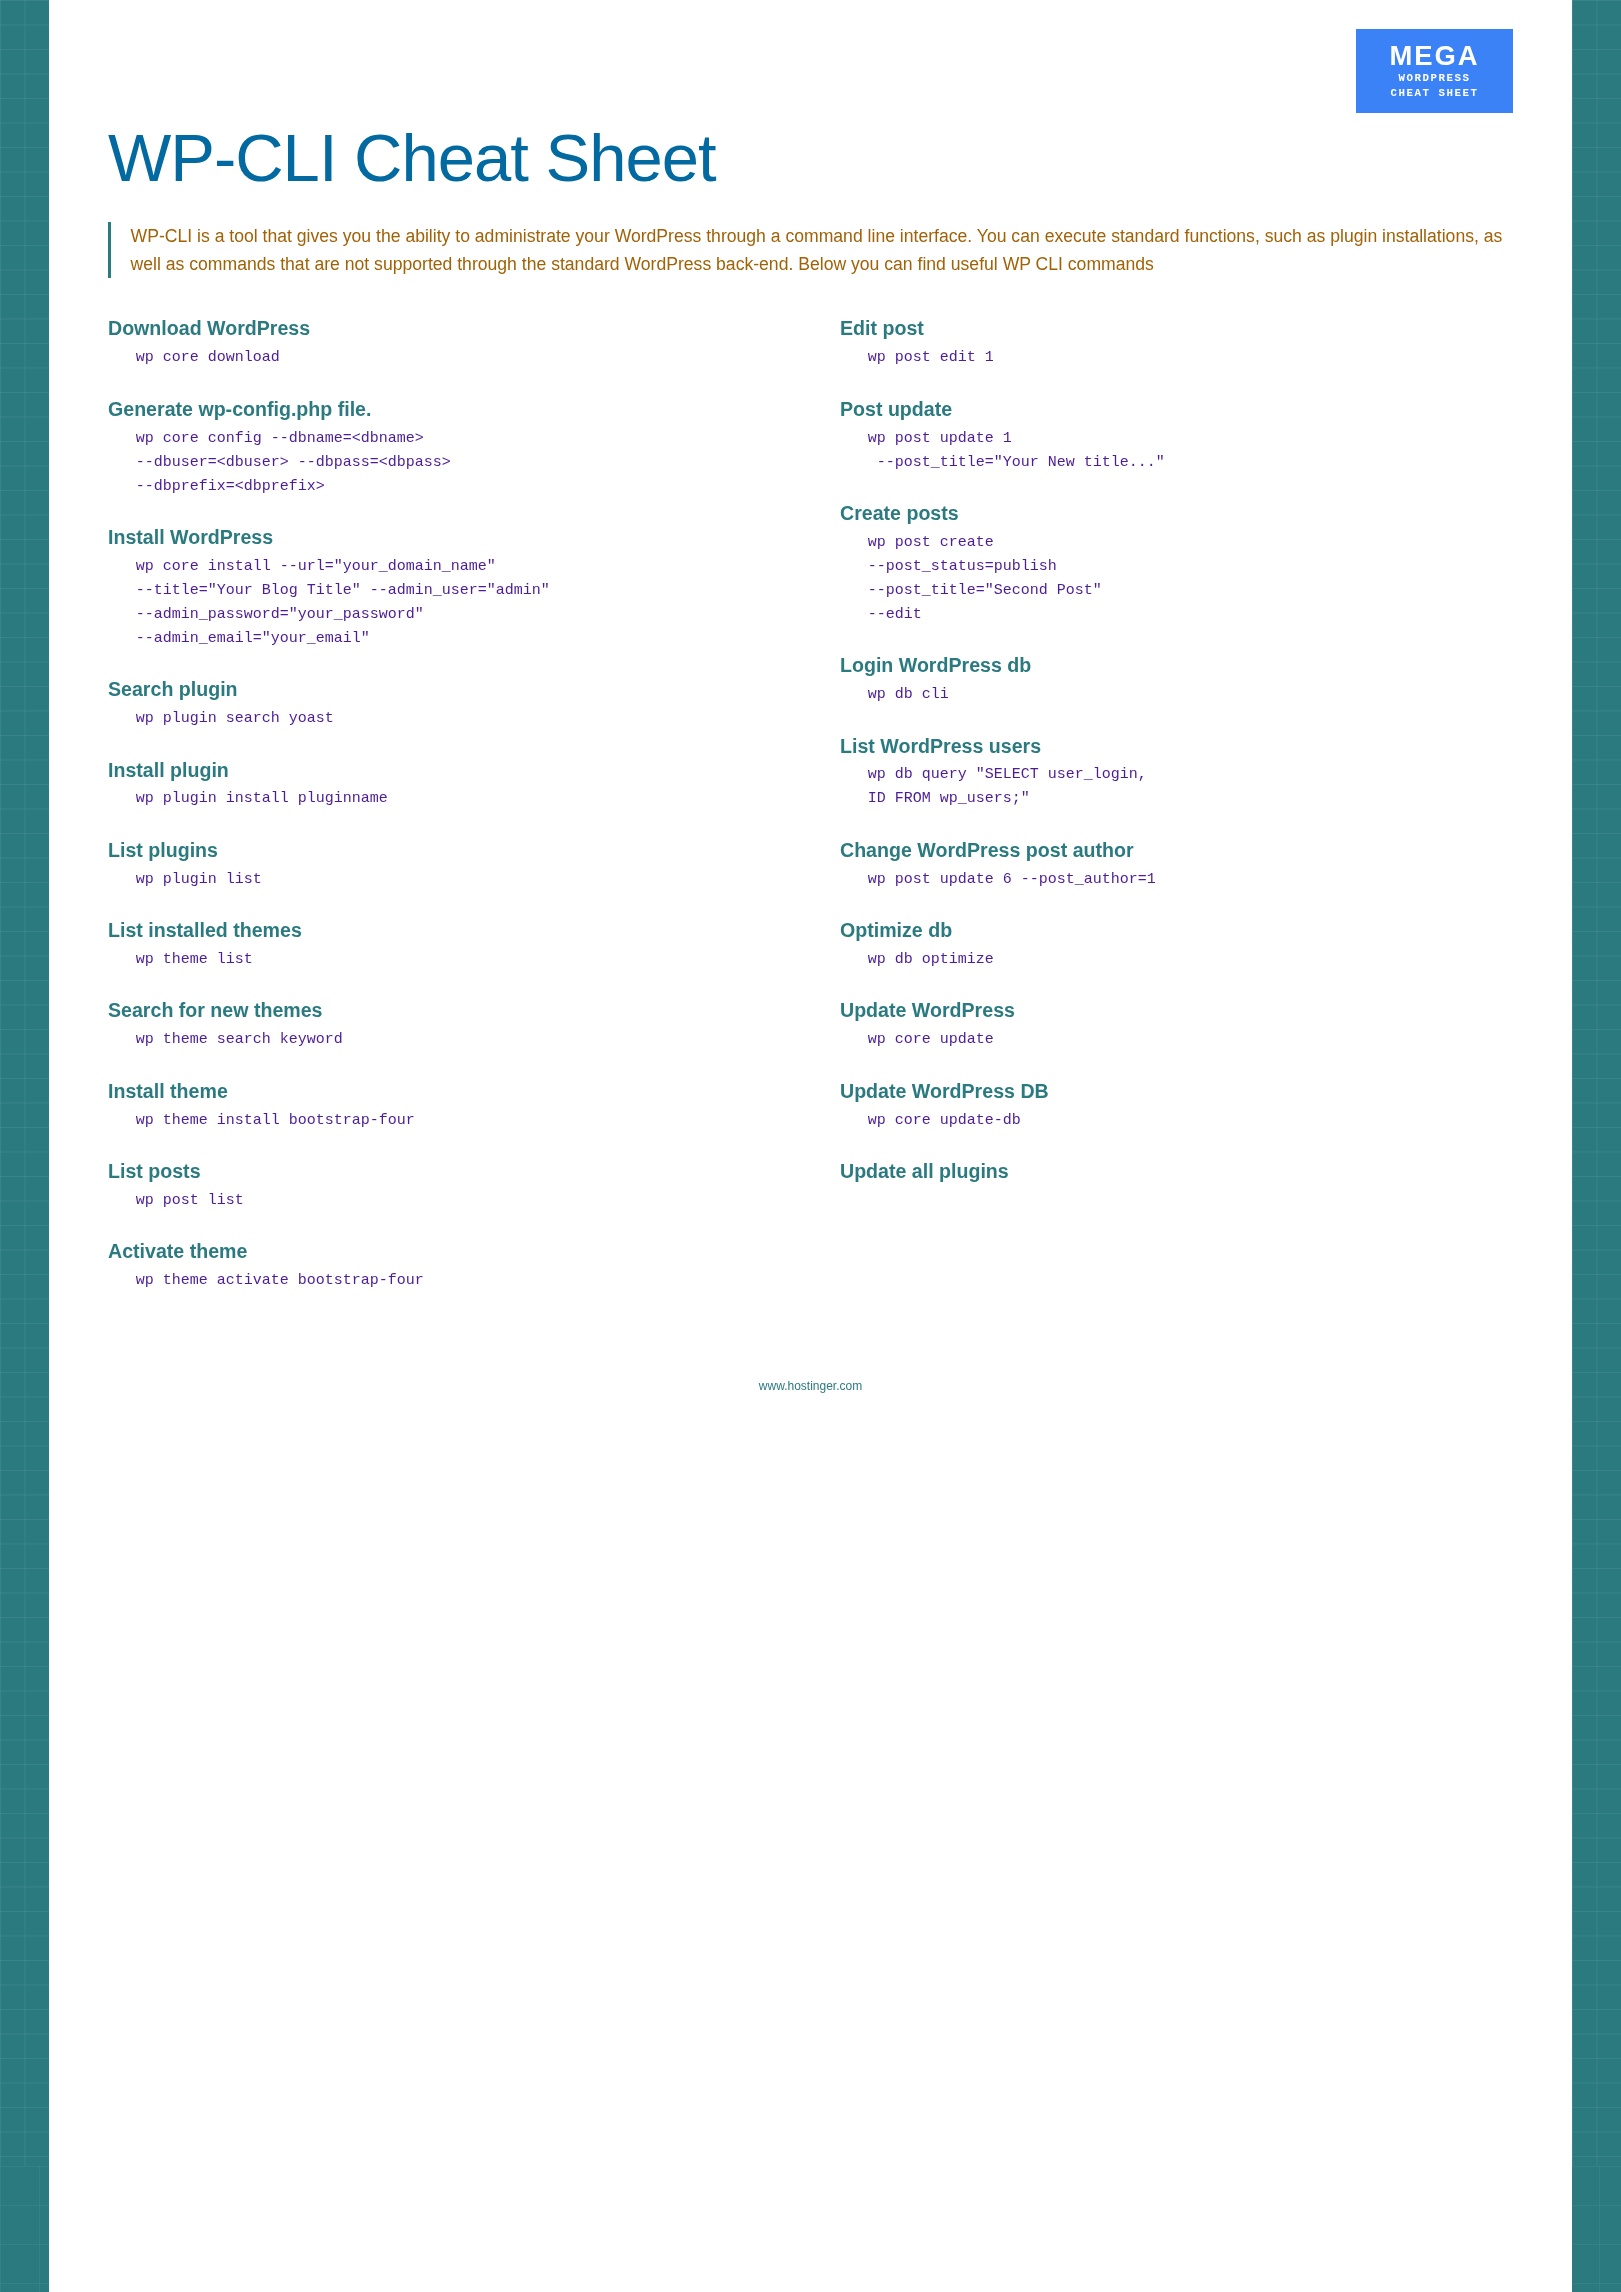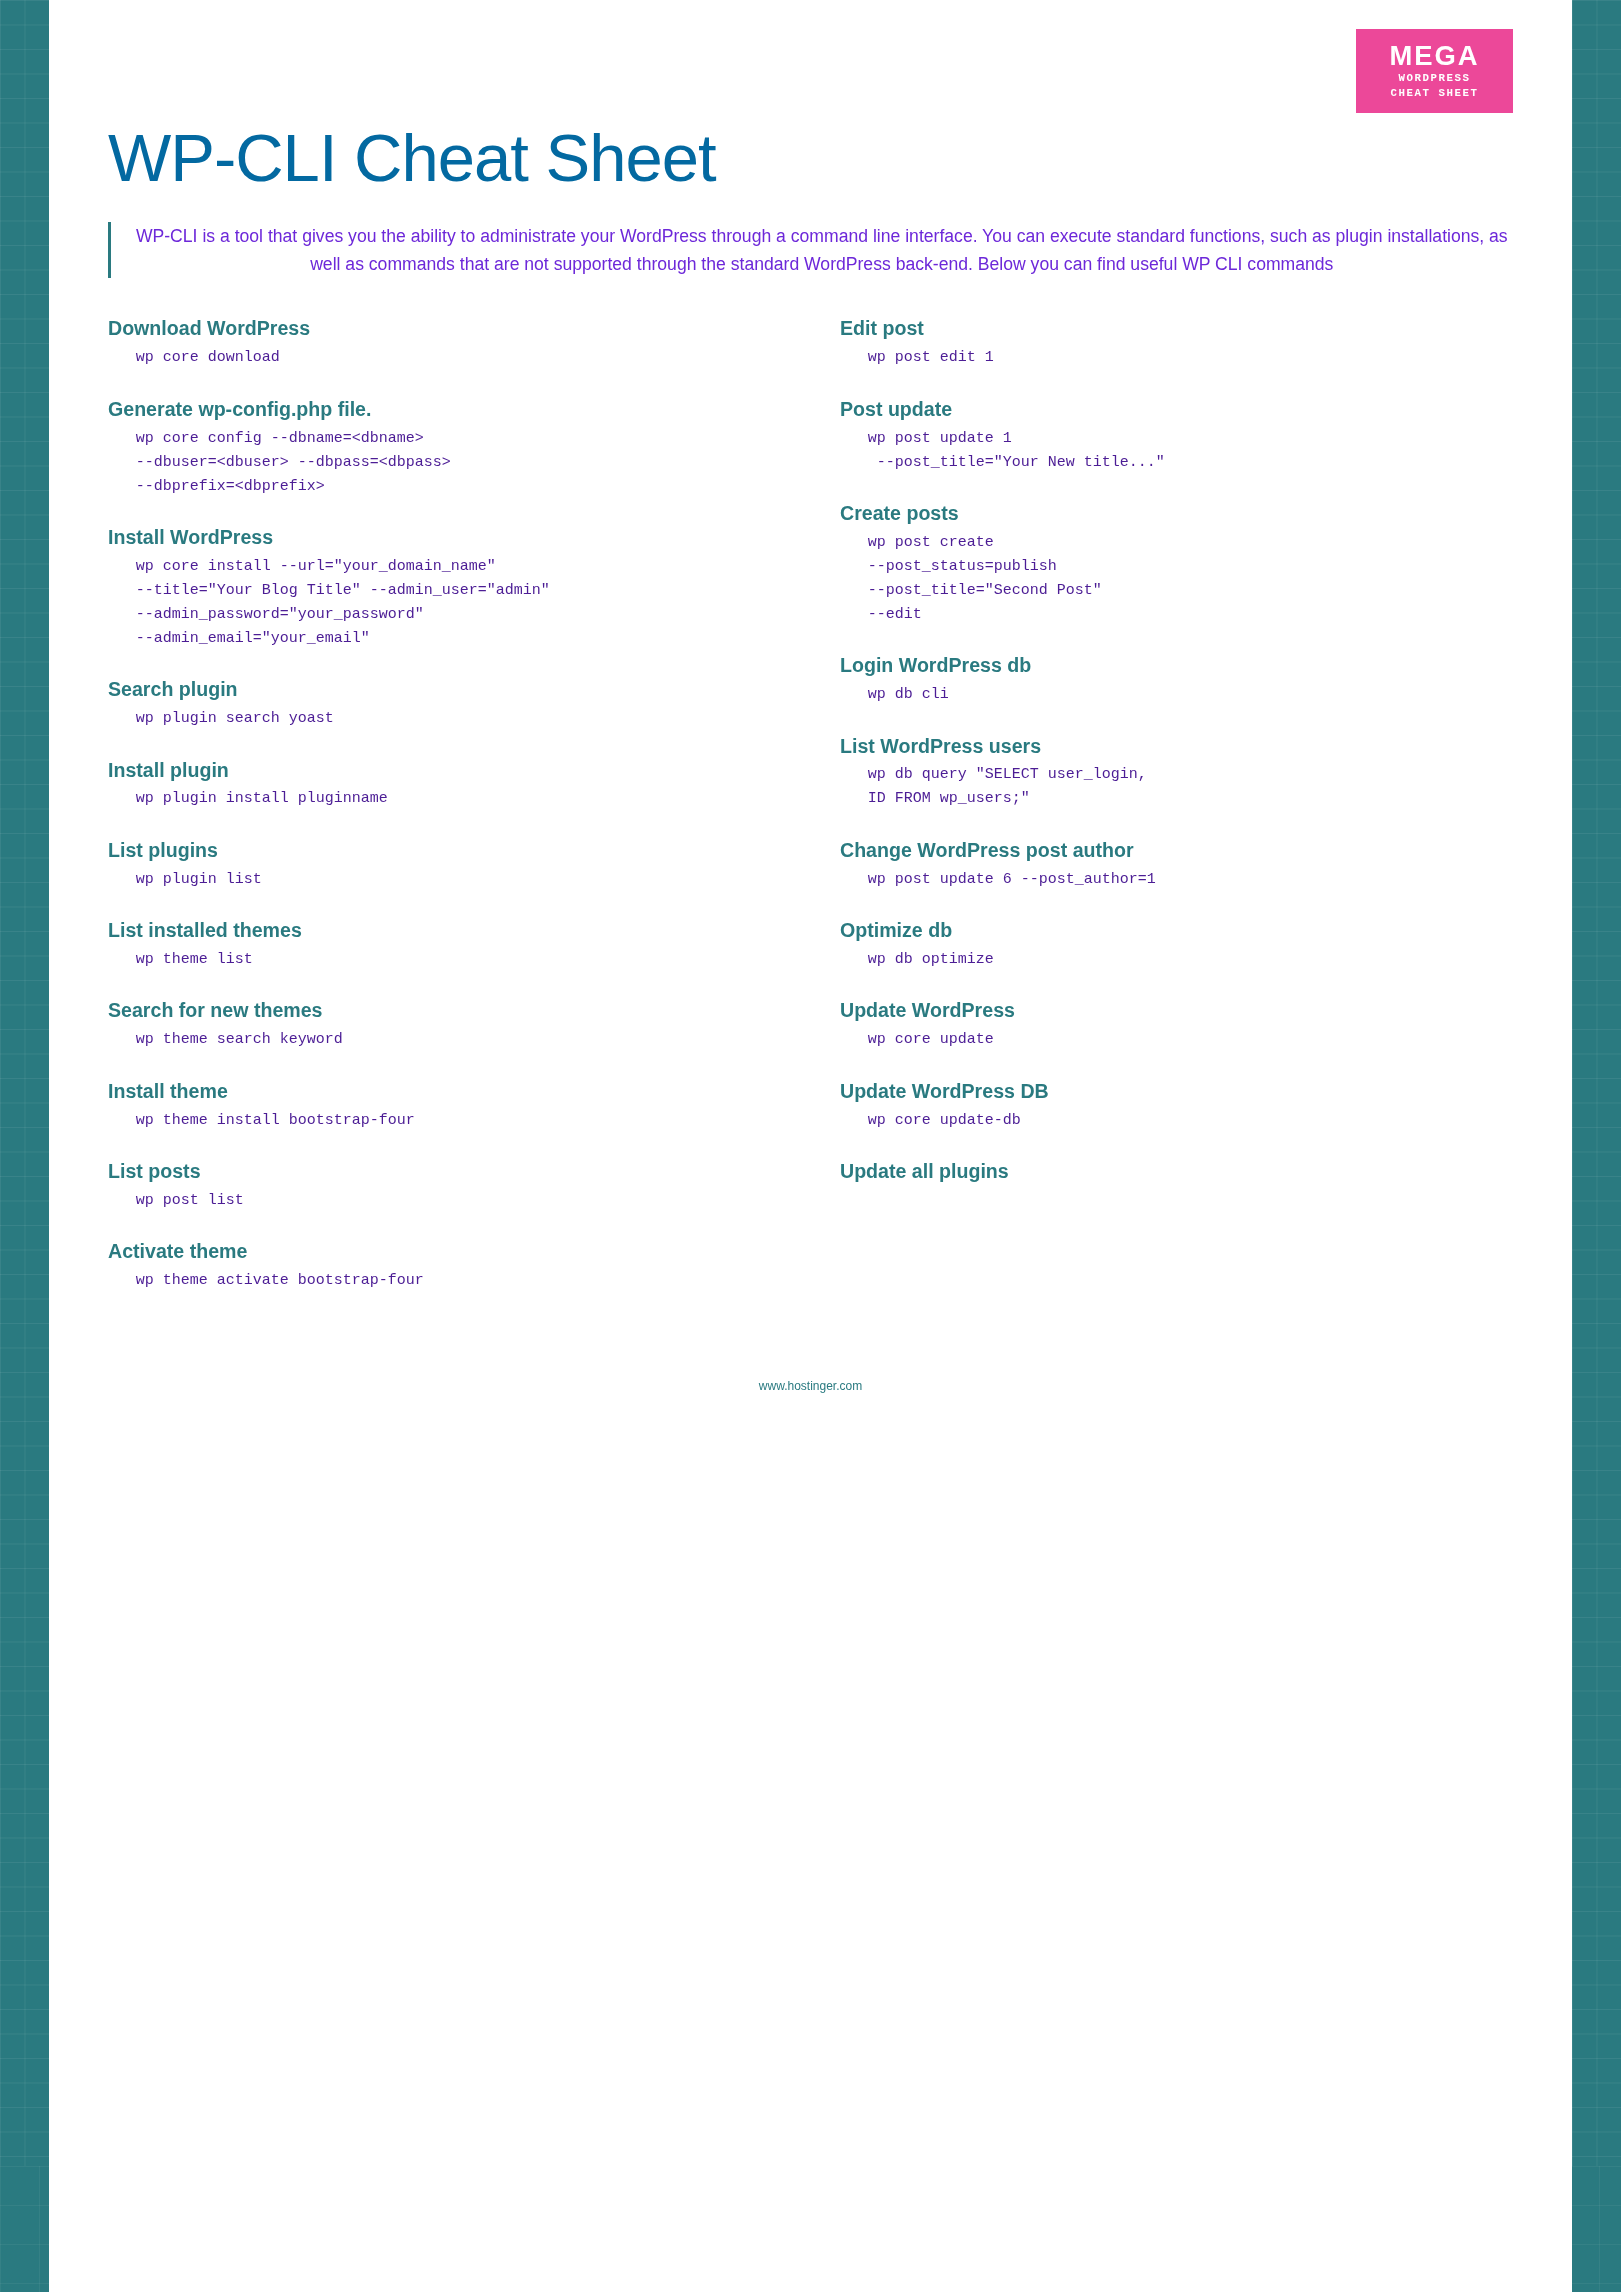--- a/index.html
+++ b/index.html
@@ -55,21 +55,21 @@
 
     
     .top-bar {
       display: flex;
       justify-content: flex-end;
       margin-bottom: 9.8px;
     }
 
     
     .mega-badge {
-      background: #ec4899;
+      background: #3b82f6;
       color: white;
       padding: 11.8px 17.6px;
       text-align: center;
       min-width: 157px;
     }
 
     .mega-badge .mega {
       font-size: 27.4px;
       font-weight: 900;
       letter-spacing: 2px;
@@ -98,23 +98,22 @@
 
     
     .intro-section {
       border-left: 3.9px solid #2a7a80;
       padding-left: 19.6px;
       margin-bottom: 39px;
     }
 
     .intro-text {
       font-size: 17.6px;
-      color: #6d28d9;
+      color: #a16207;
       line-height: 1.6;
-      text-align: center;
     }
 
     
     .columns {
       display: flex;
       gap: 59px;
     }
 
     .col {
       flex: 1;

